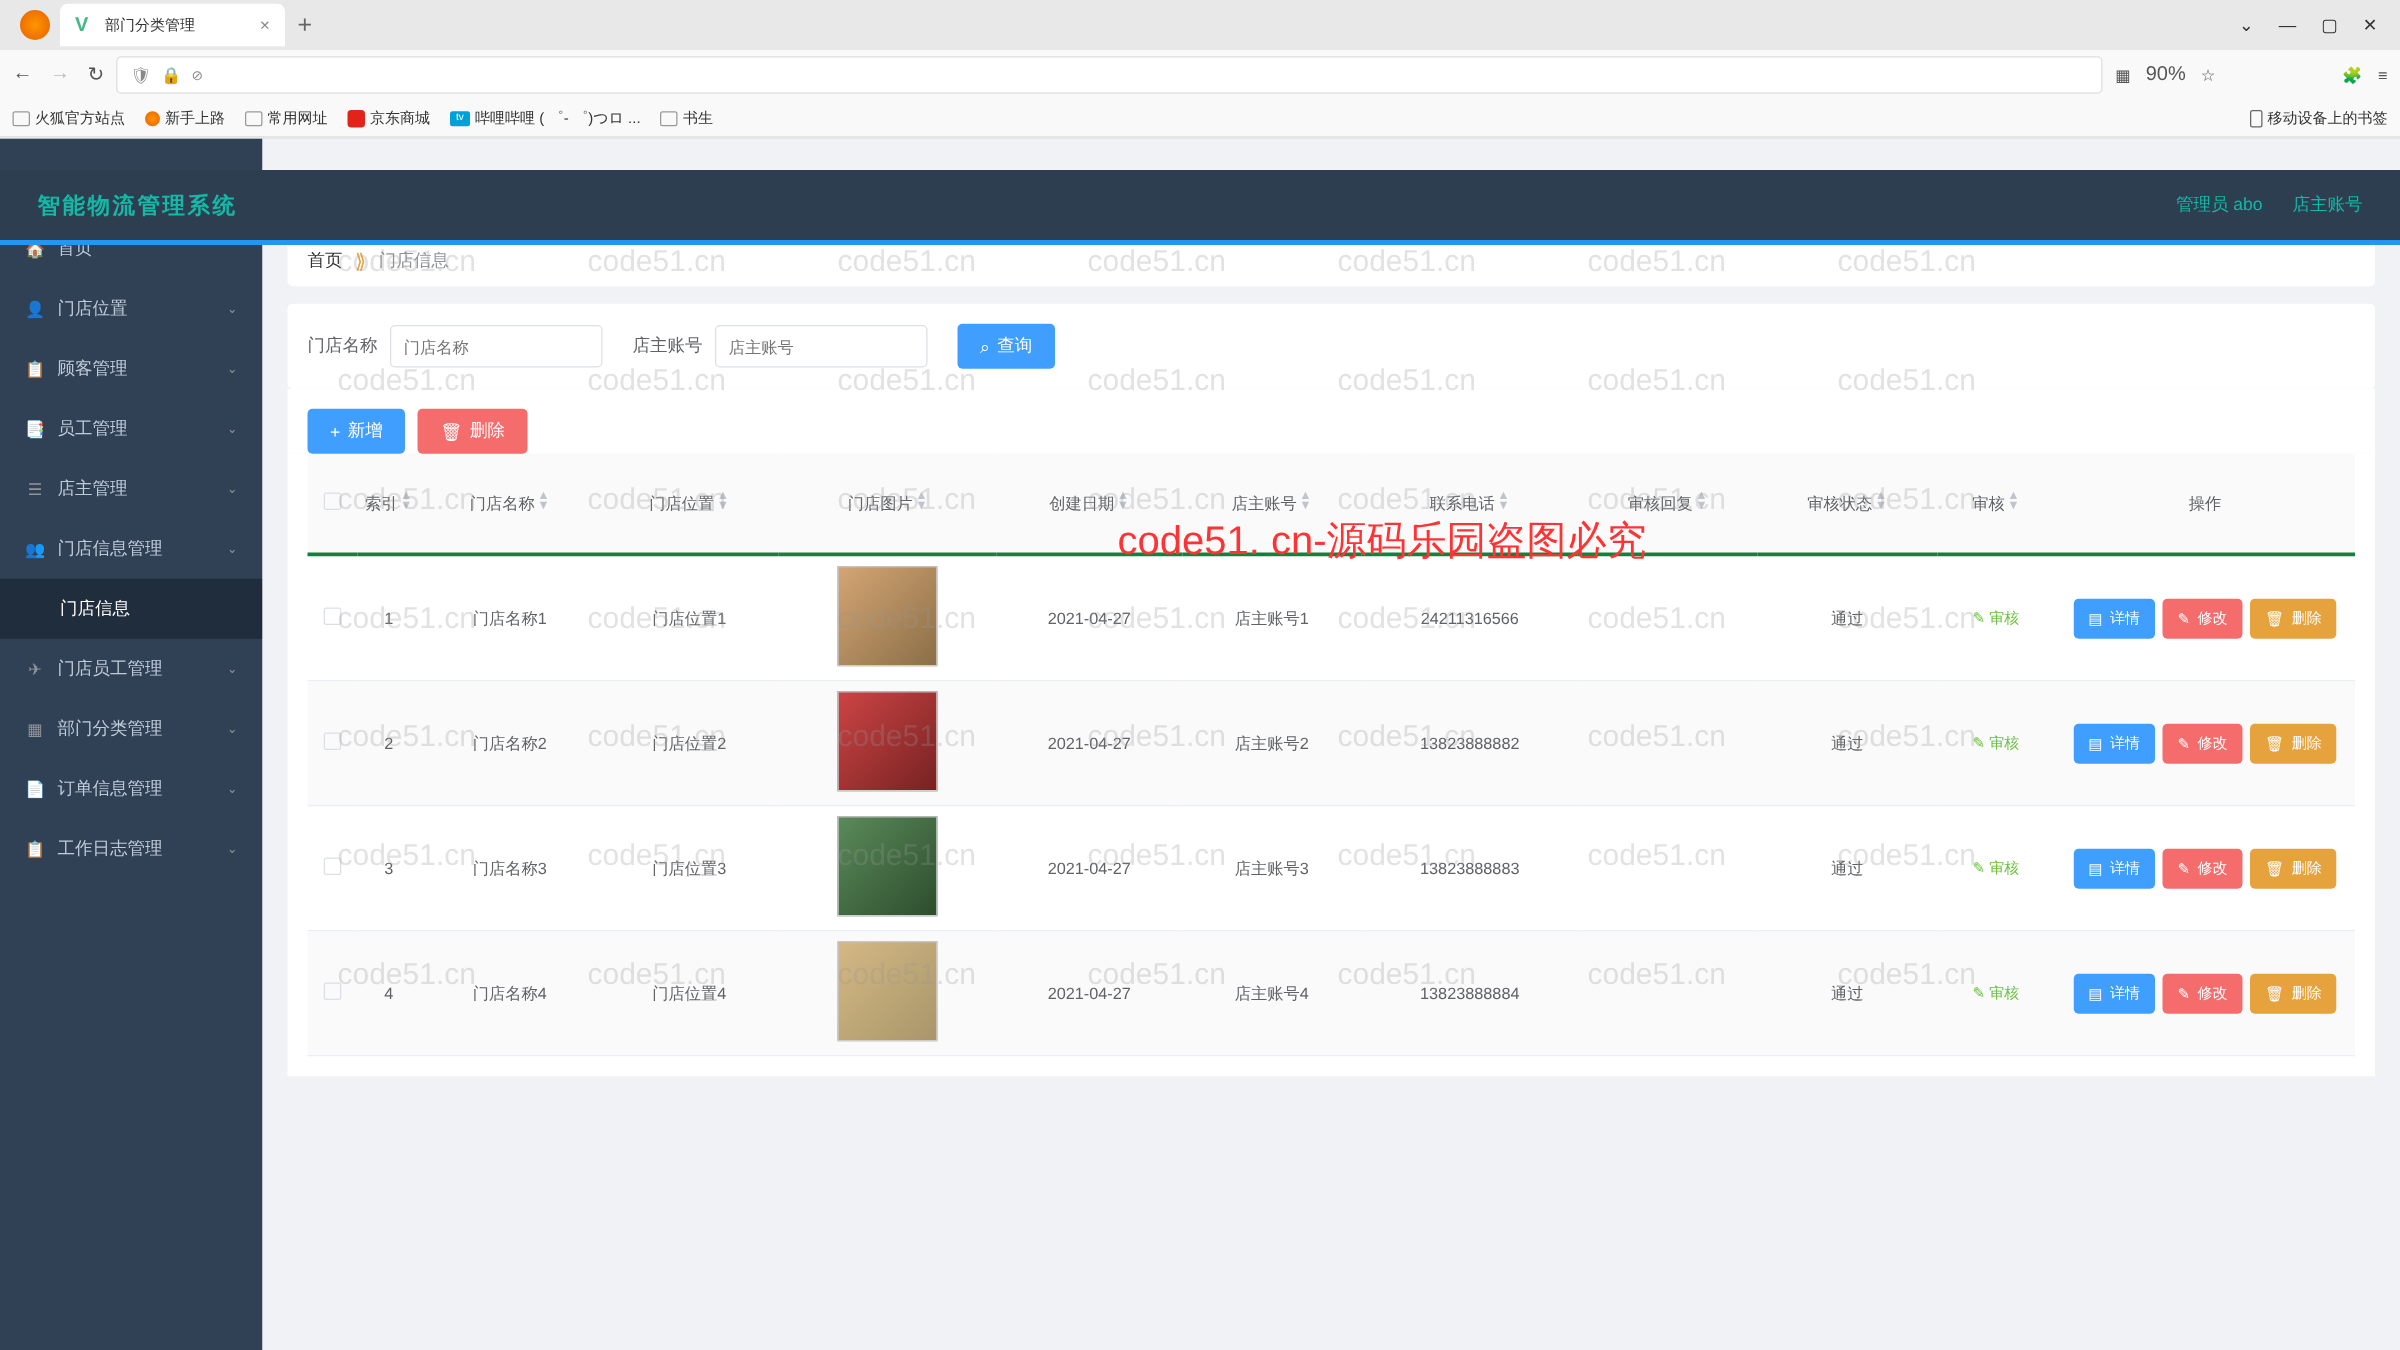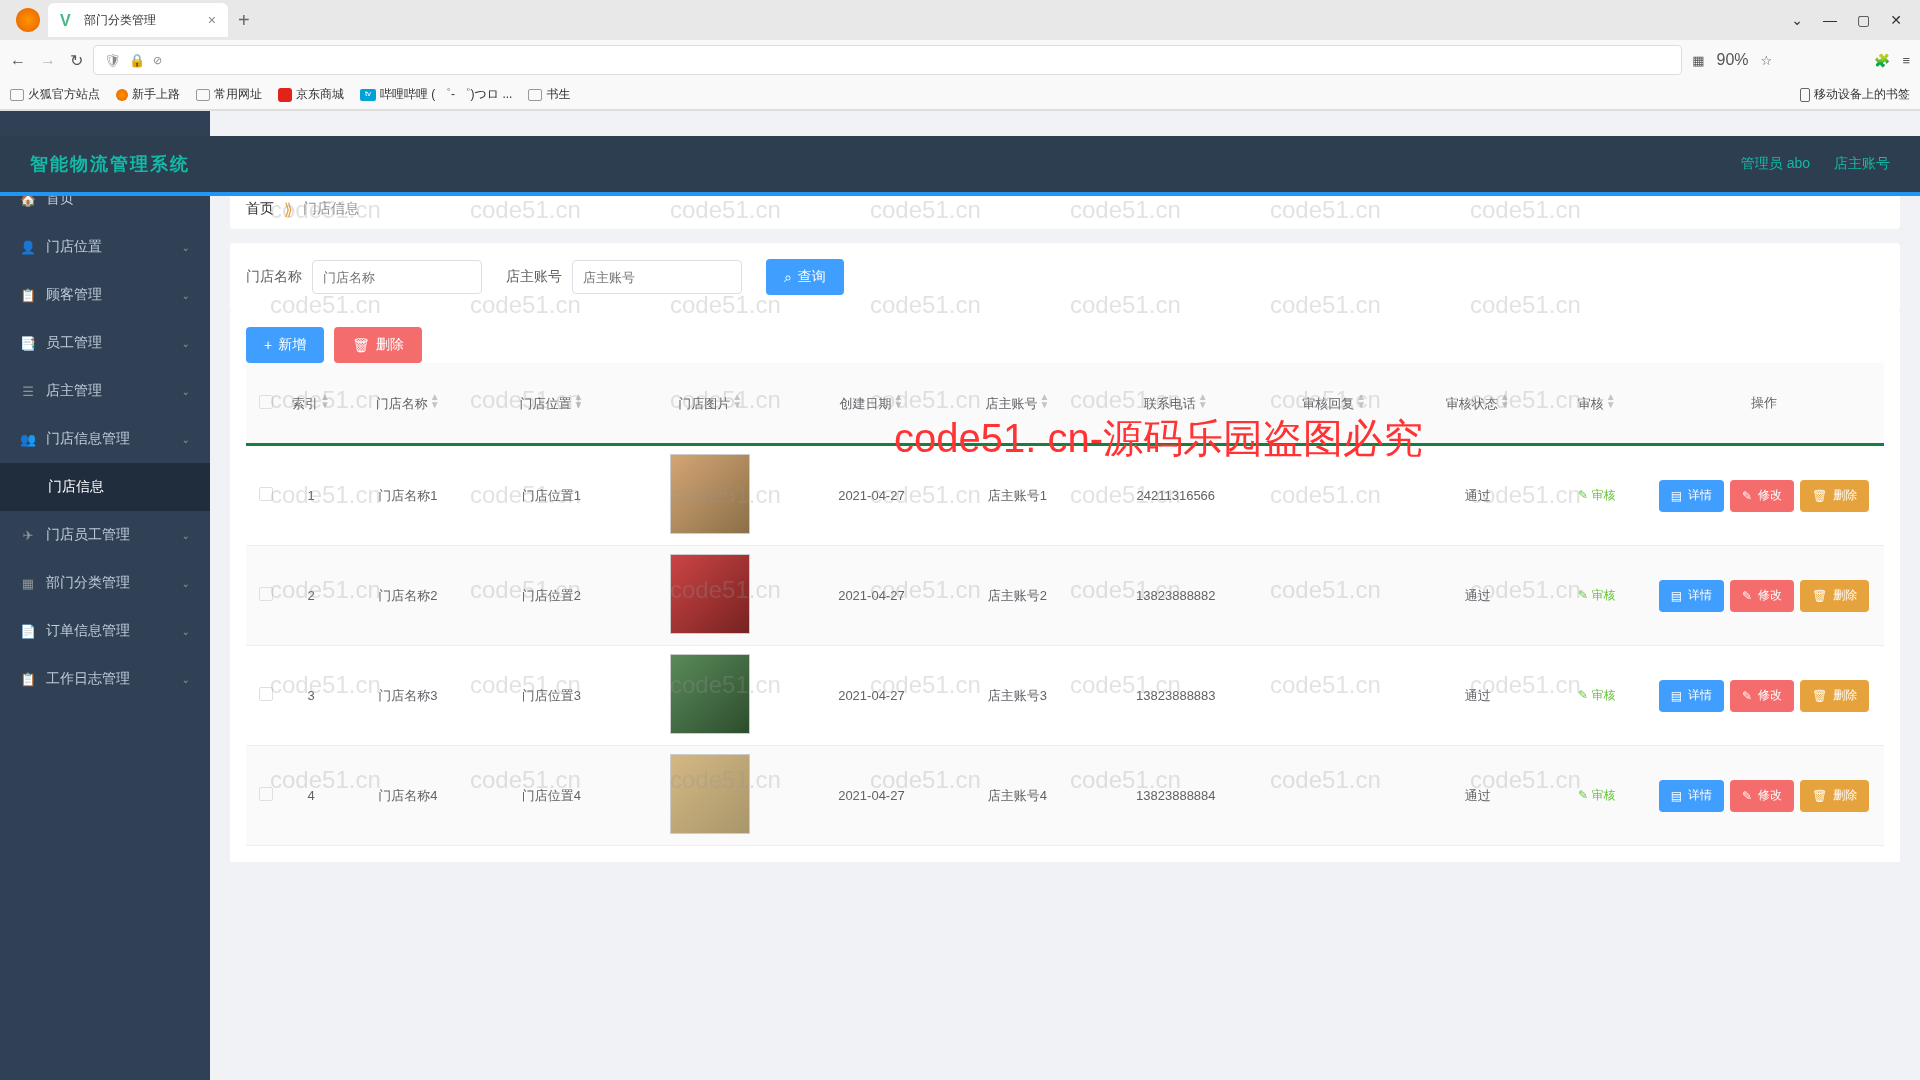--- a/index.html
+++ b/index.html
@@ -73,21 +73,21 @@
 tbody tr:nth-child(even) { background: #fafafa; }
 .sort { color: #c0c4cc; font-size: 10px; line-height: 8px; display: inline-block; margin-left: 2px; }
 .cb { width: 14px; height: 14px; border: 1px solid #dcdfe6; border-radius: 2px; display: inline-block; }
 .thumb { width: 80px; height: 80px; background: linear-gradient(135deg,#d4a574,#8b6f47); border: 1px solid #ccc; display: inline-block; }
 .thumb2 { background: linear-gradient(135deg,#c44,#722); }
 .thumb3 { background: linear-gradient(135deg,#5a8a5a,#2d4d2d); }
 .thumb4 { background: linear-gradient(135deg,#d4b884,#a8966a); }
 .audit-link { color: #67c23a; font-size: 12px; cursor: pointer; }
 .ops { display: flex; gap: 6px; justify-content: center; }
 .wm-text { position: absolute; color: rgba(150,150,150,0.28); font-size: 24px; margin-top: 20px; }
-.wm-red { position: absolute; color: #ff3333; font-size: 40px; font-weight: 500; top: 300px; left: 40%; z-index: 20; pointer-events: none; }
+.wm-red { position: absolute; color: #ff3333; font-size: 32px; font-weight: 500; top: 300px; left: 40%; z-index: 20; pointer-events: none; }
 </style>
 </head>
 <body>
 
 <div class="browser-chrome">
   <div class="tab-bar">
     <div class="ff-icon"></div>
     <div class="tab">
       <span class="tab-favicon">V</span>
       <span class="tab-title">部门分类管理</span>

